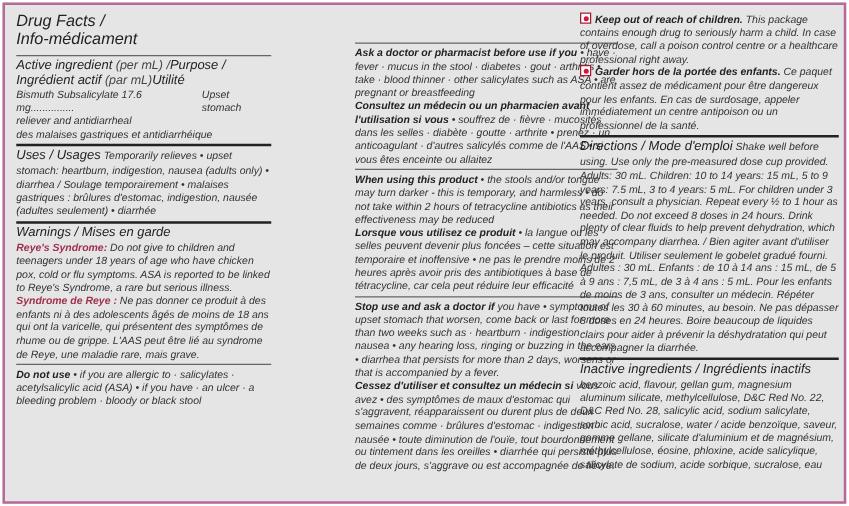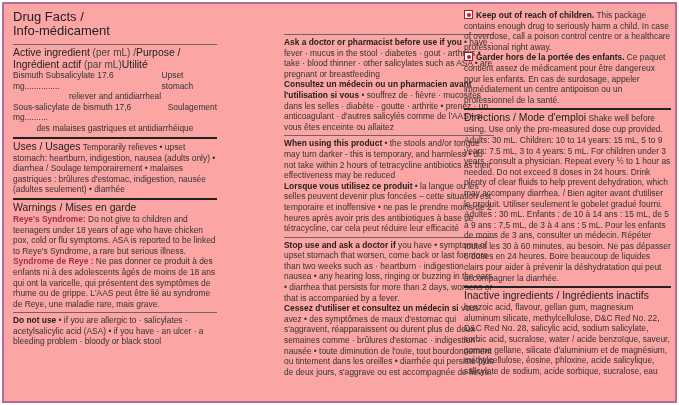--- a/index.html
+++ b/index.html
@@ -1,33 +1,33 @@
 <!DOCTYPE html>
 <html><head>
 <meta charset="utf-8">
 <style>
   * { box-sizing: border-box; margin: 0; padding: 0; }
   html, body { width: 679px; height: 405px; background: #ffffff; overflow: hidden; }
   body { font-family: "Liberation Sans", sans-serif; color: #222; position: relative; }
   .frame {
     position: absolute; left: 2px; top: 2px; width: 675px; height: 401px;
-    border: 2px solid #b56a99; background: #fca5a5;
+    border: 2px solid #b56a99; background: #e5e5e5; font-style: italic;
   }
   .col { position: absolute; top: 0; font-size: 8.4px; line-height: 10.6px; color: #333; }
   .col1 { left: 9px; width: 204px; top: 6px; }
   .col2 { left: 232px; width: 210px; top: 30px; margin-left: 48px; }
   .col3 { left: 460px; width: 207px; top: 6px; }
   .title { font-size: 13px; line-height: 14px; color: #222; font-weight: normal; }
   .rule-thin { border-top: 1px solid #666; margin: 3px 0 2px 0; }
   .rule-thick { border-top: 2px solid #222; margin: 3px 0 2px 0; }
   .hdr { font-size: 10.4px; line-height: 11.5px; color: #222; }
   .hdr .light { font-size: 10px; color: #444; }
   .row-ai { display: flex; justify-content: flex-start; }
   .ai-line { display: flex; justify-content: flex-end; font-size: 8.4px; }
-  .right { text-align: center; }
+  .right { text-align: left; }
   .b { font-weight: bold; color: #222; }
   .sect-title { font-size: 10.4px; line-height: 12px; color: #222; }
   .red { color: #a0304f; }
   .red-icon {
     display: inline-block; width: 9px; height: 9px; border: 1px solid #a01d2e;
     background: #fff; position: relative; vertical-align: -1px; margin-right: 3px;
   }
   .red-icon::after {
     content: ""; position: absolute; left: 1.5px; top: 1.5px; width: 4px; height: 4px;
     background: #d4143a; border-radius: 50%;
@@ -54,24 +54,20 @@
       </div>
       <div class="row-ai hdr">
         <span><span>Ingrédient actif</span><span class="light"> (par mL)</span></span>
         <span>Utilité</span>
       </div>
       <div class="ai-line">
         <span><span>Bismuth Subsalicylate 17.6 mg</span><span>...............</span></span>
         <span>Upset stomach</span>
       </div>
       <div class="right">reliever and antidiarrheal</div>
-      <div class="ai-line">
-        <span><span>Sous-salicylate de bismuth 17,6 mg</span><span>..........</span></span>
-        <span>Soulagement</span>
-      </div>
       <div class="right">des malaises gastriques et antidiarrhéique</div>
     </div>
 
     <div class="rule-thick"></div>
 
     <div>
       <p><span class="sect-title">Uses / Usages</span> <span>Temporarily relieves   • upset stomach: heartburn, indigestion, nausea (adults only)   • diarrhea / Soulage temporairement   • malaises gastriques : brûlures d'estomac, indigestion, nausée (adultes seulement)   • diarrhée</span></p>
     </div>
 
     <div class="rule-thick"></div>

